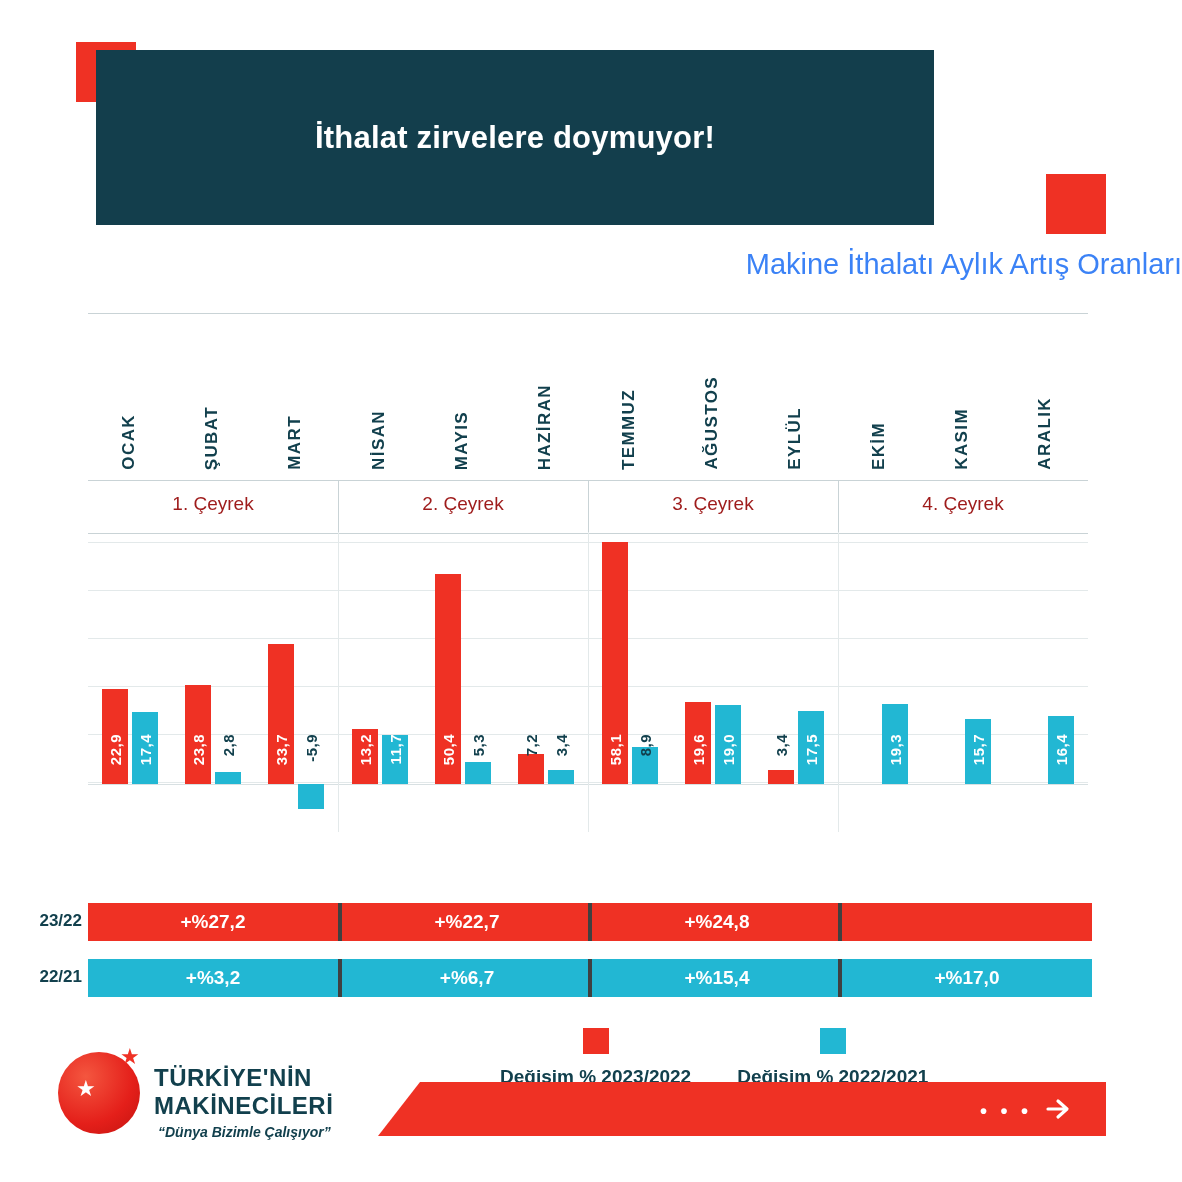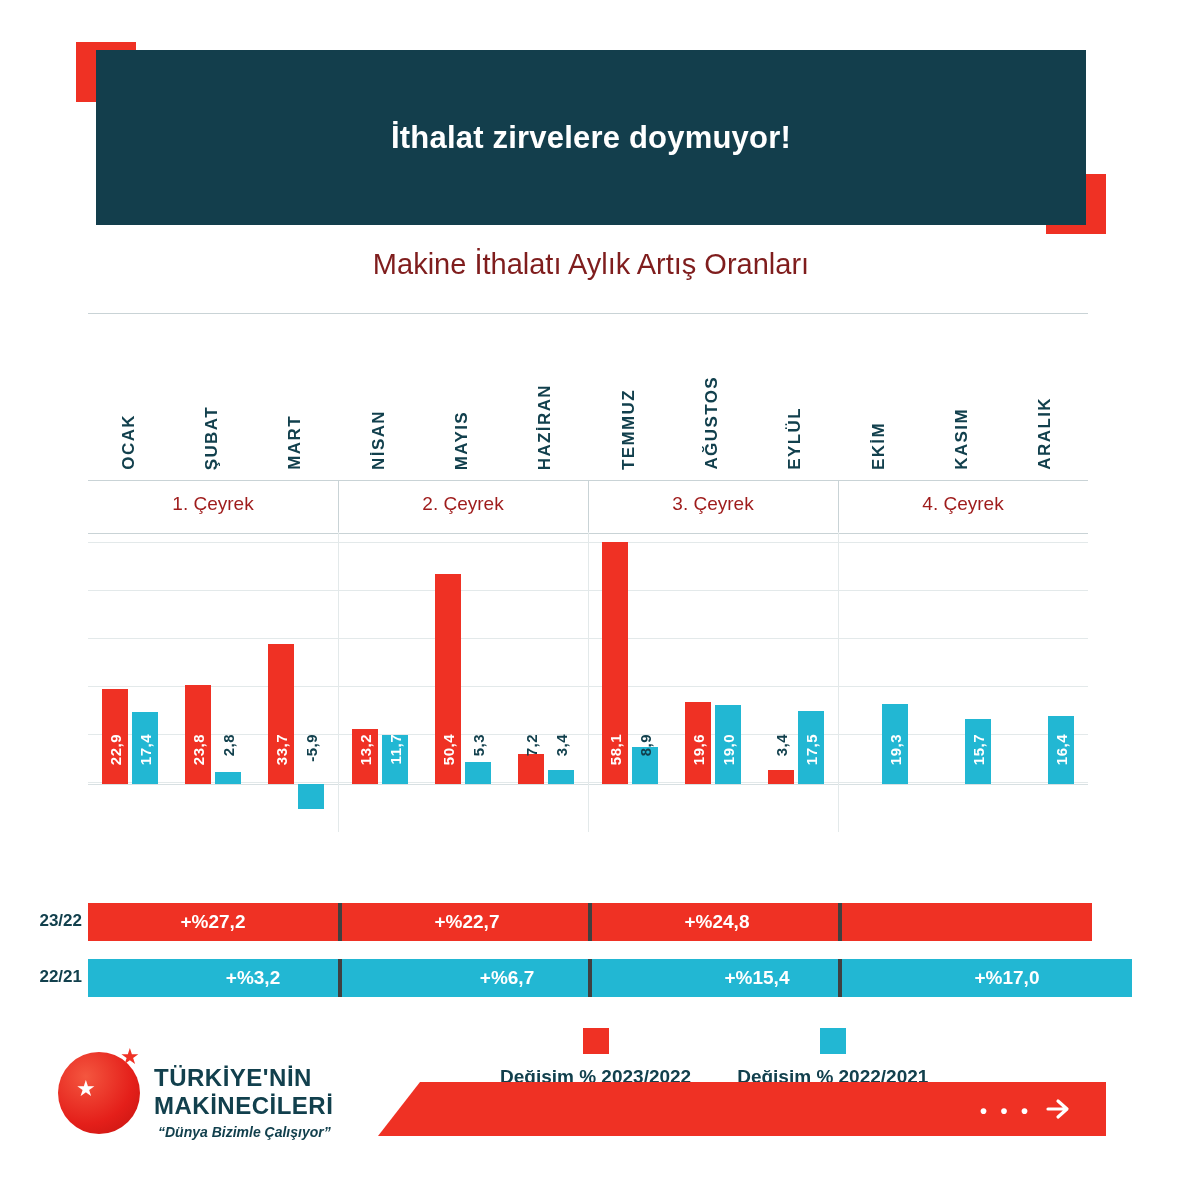--- a/index.html
+++ b/index.html
@@ -8,27 +8,27 @@
     background:#ffffff;
     font-family:"Liberation Sans",sans-serif;
     position:relative;
     overflow:hidden;
     color:#12404d;
   }
   
   .banner-wrap{position:absolute;left:76px;top:42px;width:1030px;height:192px;}
   .banner-corner-tl{position:absolute;left:0;top:0;width:60px;height:60px;background:#ef3124;}
   .banner-corner-br{position:absolute;right:0;bottom:0;width:60px;height:60px;background:#ef3124;}
-  .banner{position:absolute;left:20px;top:8px;width:990px;height:175px;background:#133e4c;
+  .banner{position:absolute;left:20px;top:8px;width:838px;height:175px;background:#133e4c;
     display:flex;align-items:center;justify-content:center;}
   .banner-title{color:#ffffff;font-size:31px;font-weight:bold;letter-spacing:.2px;}
 
   
-  .subtitle{position:absolute;top:248px;left:0;width:1182px;text-align:center;
-     font-size:29px;color:#7f1d1d;font-weight:500;}
+  .subtitle{position:absolute;top:248px;left:0;width:1182px;text-align:right;
+     font-size:29px;color:#3b82f6;font-weight:500;}
   .rule-top{position:absolute;left:88px;top:313px;width:1000px;height:1px;background:#c9d3d6;}
 
   
   .months{position:absolute;left:88px;top:330px;width:1000px;height:140px;}
   .month{position:absolute;bottom:0;writing-mode:vertical-rl;transform:rotate(180deg);
      font-size:17px;letter-spacing:1.4px;color:#12404d;font-weight:600;white-space:nowrap;}
 
   
   .qband{position:absolute;left:88px;top:480px;width:1000px;height:52px;
      border-top:1px solid #c9d3d6;border-bottom:1px solid #c9d3d6;}
@@ -50,21 +50,21 @@
 
   
   .sumrows{position:absolute;left:88px;top:903px;width:1000px;}
   .sumrow{position:relative;height:38px;margin-bottom:18px;}
   .sumrow .rowlabel{position:absolute;left:-62px;top:8px;width:56px;text-align:right;
      font-size:17px;font-weight:bold;color:#12404d;}
   .sumtrack{position:absolute;left:0;top:0;width:1000px;height:38px;}
   .sumcell{position:absolute;top:0;height:38px;display:flex;align-items:center;justify-content:center;
      color:#ffffff;font-size:19px;font-weight:bold;}
   .sumcell.red{background:#ef3124;}
-  .sumcell.cyan{background:#22b7d3;padding-left:40px;}
+  .sumcell.cyan{background:#22b7d3;}
   .sumcell.sep{border-left:4px solid #404040;}
 
   
   .legend{position:absolute;left:500px;top:1028px;display:flex;gap:46px;align-items:center;}
   .legend-item{display:flex;align-items:center;gap:12px;flex-direction:column;}
   .legend-sw{width:26px;height:26px;}
   .legend-sw.red{background:#ef3124;}
   .legend-sw.cyan{background:#22b7d3;}
   .legend-txt{font-size:19px;font-weight:bold;color:#12404d;}
 

